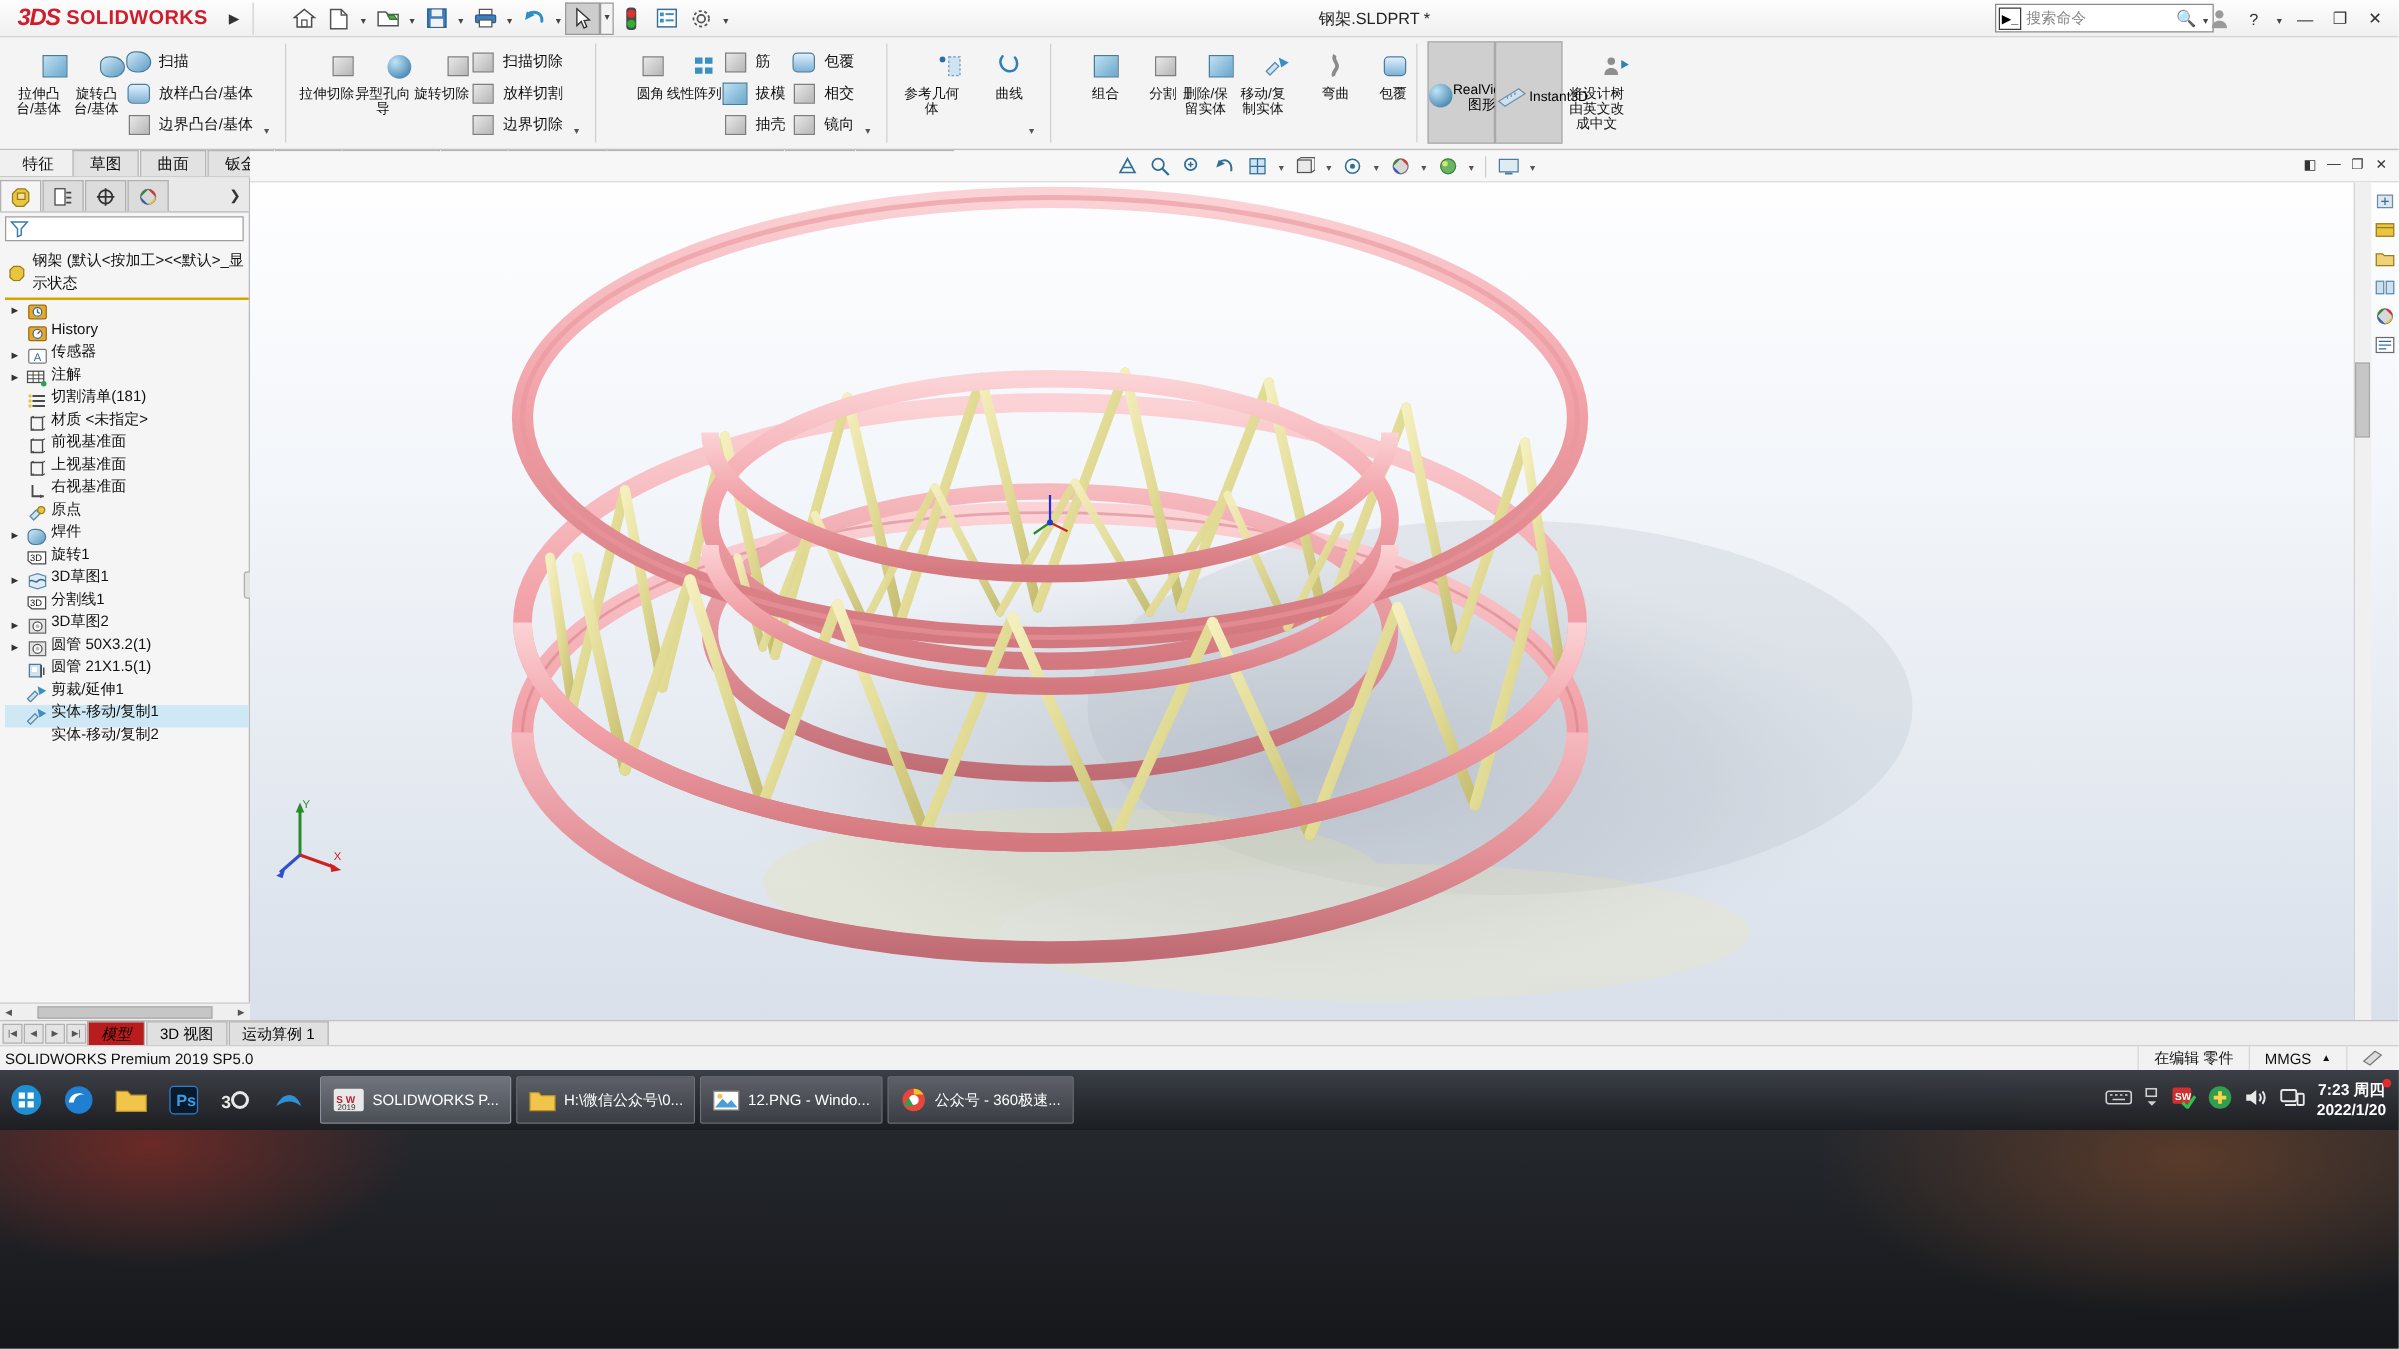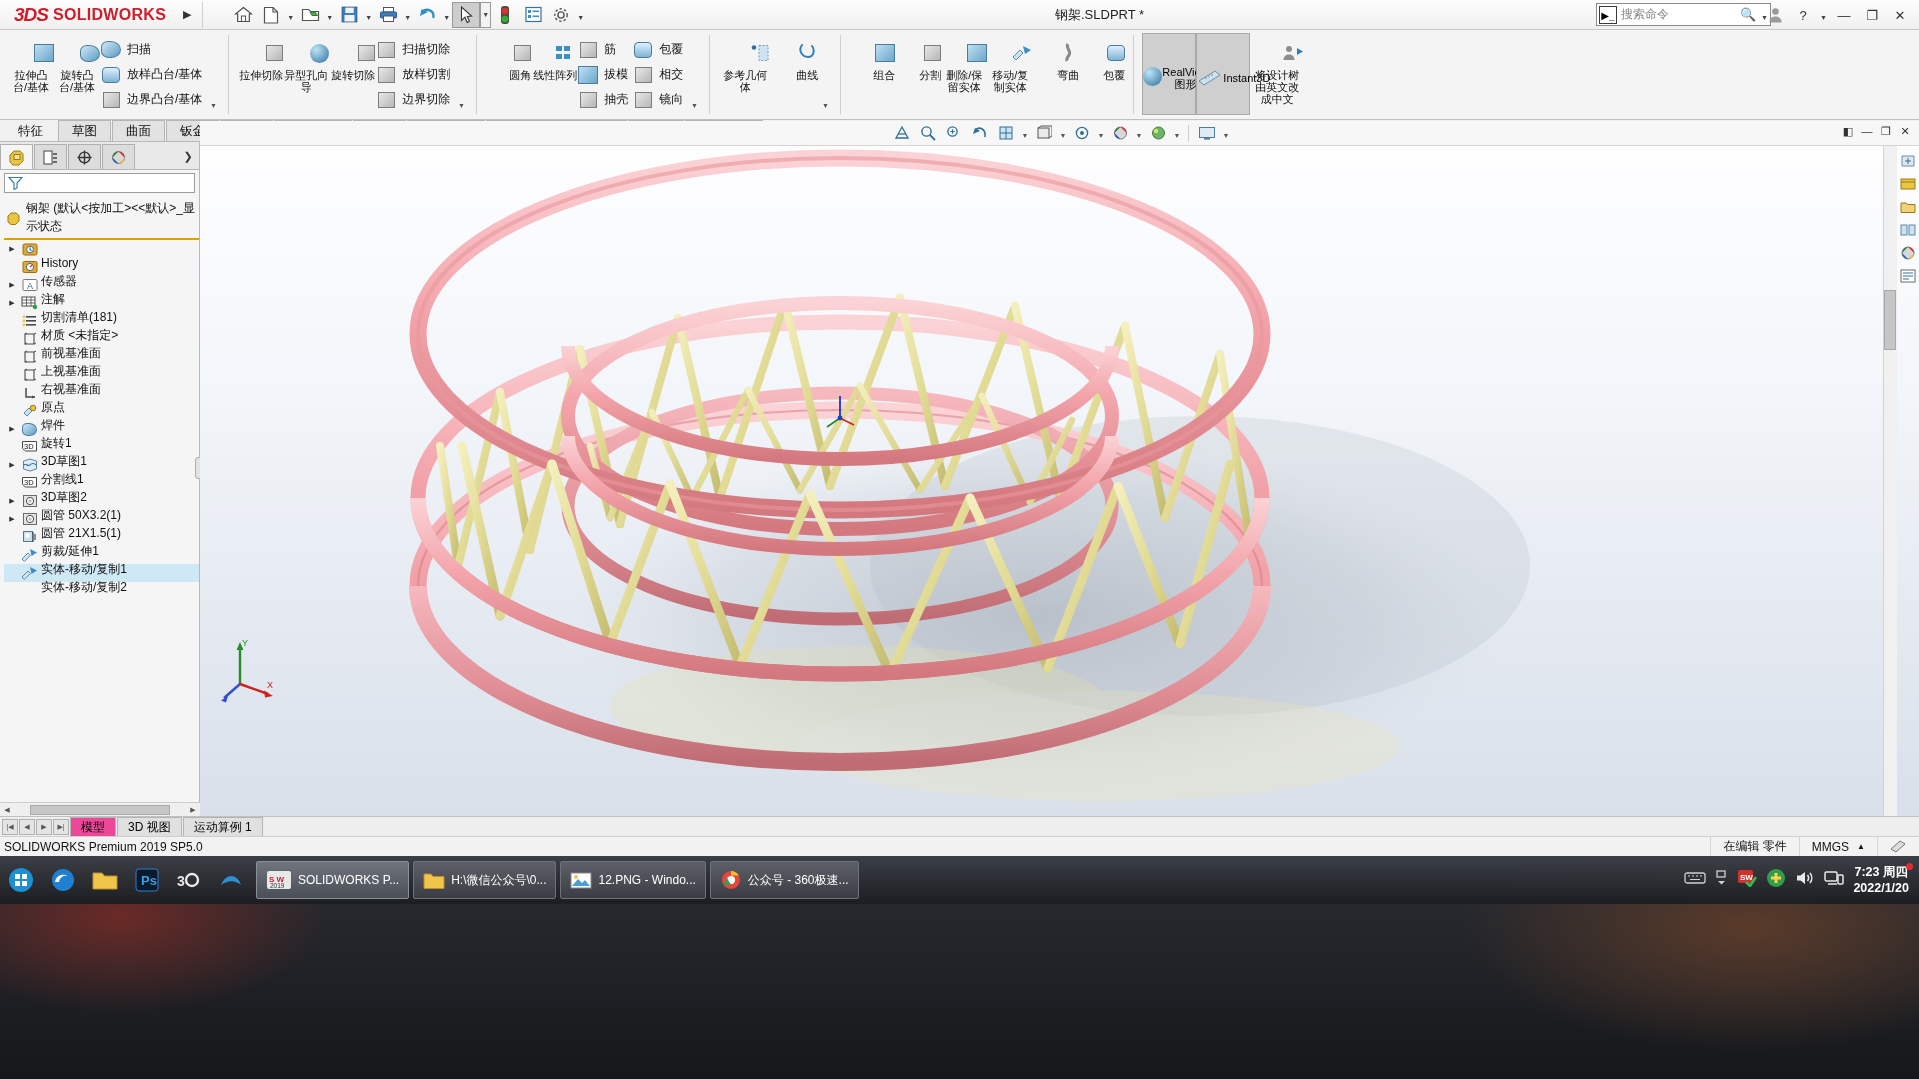--- a/index.html
+++ b/index.html
@@ -132,21 +132,21 @@
 
   
   .bottomtabs{
     position:absolute; left:0; top:816px; width:1919px; height:20px;
     background:#eeeeee; border-top:1px solid #c1c1c1; display:flex; align-items:center; padding-left:2px;
   }
   .navbtn{ width:16px;height:16px; border:1px solid #b0b0b0; background:#e4e4e4; display:flex;align-items:center;justify-content:center;
            font-size:7px;color:#555;margin-right:1px;}
   .btab{ height:19px; padding:0 10px; display:flex;align-items:center; font-size:12px;
          background:#e0e0e0; border:1px solid #b4b4b4; border-bottom:none; margin-right:1px;}
-  .btab.active{ background:#ec4899;}
+  .btab.active{ background:#b91c1c;font-style:italic;}
 
   
   .statusbar{
     position:absolute; left:0; top:836px; width:1919px; height:20px;
     background:#f2f2f2; border-top:1px solid #cfcfcf; display:flex; align-items:center;
     font-size:12px; color:#111;
   }
   .sb-left{ padding-left:4px;}
   .sb-right{ position:absolute; right:0; display:flex; align-items:center; height:20px;padding-left:10px;}
   .sb-cell{ padding:0 12px; border-left:1px solid #d5d5d5; height:20px; display:flex;align-items:center; white-space:nowrap;}

